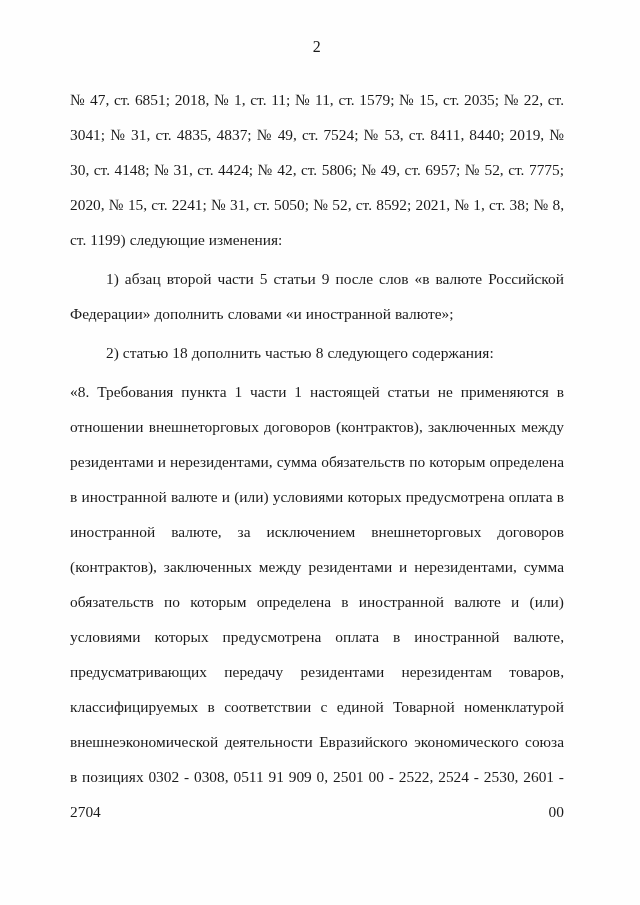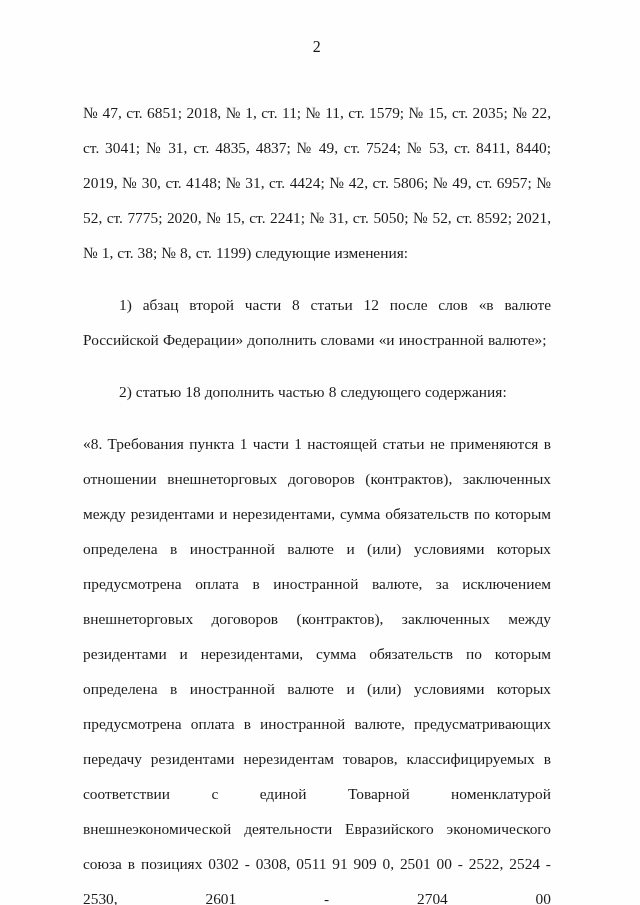--- a/index.html
+++ b/index.html
@@ -27,21 +27,21 @@
     font-size: 16px;
     padding-top: 38px;
     padding-bottom: 22px;
     letter-spacing: 0.5px;
   }
   .doc-body {
     font-size: 15.4px;
     line-height: 35px;
   }
   p.para {
-    margin: 17px;
+    margin: 4px;
     text-align: justify;
     text-justify: inter-word;
     word-spacing: 0.2px;
   }
   p.para.indent {
     text-indent: 36px;
   }
   
   .stretch {
     text-align: justify;
@@ -55,20 +55,20 @@
 <body>
 
 <div class="page">
 
   <div class="page-number">2</div>
 
   <div class="doc-body">
 
     <p class="para stretch nolast">№ 47, ст. 6851; 2018, № 1, ст. 11; № 11, ст. 1579; № 15, ст. 2035; № 22, ст. 3041; № 31, ст. 4835, 4837; № 49, ст. 7524; № 53, ст. 8411, 8440; 2019, № 30, ст. 4148; № 31, ст. 4424; № 42, ст. 5806; № 49, ст. 6957; № 52, ст. 7775; 2020, № 15, ст. 2241; № 31, ст. 5050; № 52, ст. 8592; 2021, № 1, ст. 38; № 8, ст. 1199) следующие изменения:</p>
 
-    <p class="para indent stretch nolast">1) абзац второй части 8 статьи 12 после слов «в валюте Российской Федерации» дополнить словами «и иностранной валюте»;</p>
+    <p class="para indent stretch nolast">1) абзац второй части 5 статьи 9 после слов «в валюте Российской Федерации» дополнить словами «и иностранной валюте»;</p>
 
     <p class="para indent stretch nolast">2) статью 18 дополнить частью 8 следующего содержания:</p>
 
     <p class="para stretch">«8. Требования пункта 1 части 1 настоящей статьи не применяются в отношении внешнеторговых договоров (контрактов), заключенных между резидентами и нерезидентами, сумма обязательств по которым определена в иностранной валюте и (или) условиями которых предусмотрена оплата в иностранной валюте, за исключением внешнеторговых договоров (контрактов), заключенных между резидентами и нерезидентами, сумма обязательств по которым определена в иностранной валюте и (или) условиями которых предусмотрена оплата в иностранной валюте, предусматривающих передачу резидентами нерезидентам товаров, классифицируемых в соответствии с единой Товарной номенклатурой внешнеэкономической деятельности Евразийского экономического союза в позициях 0302 - 0308, 0511 91 909 0, 2501 00 - 2522, 2524 - 2530, 2601 - 2704 00</p>
 
   </div>
 </div>
 
 </body></html>

